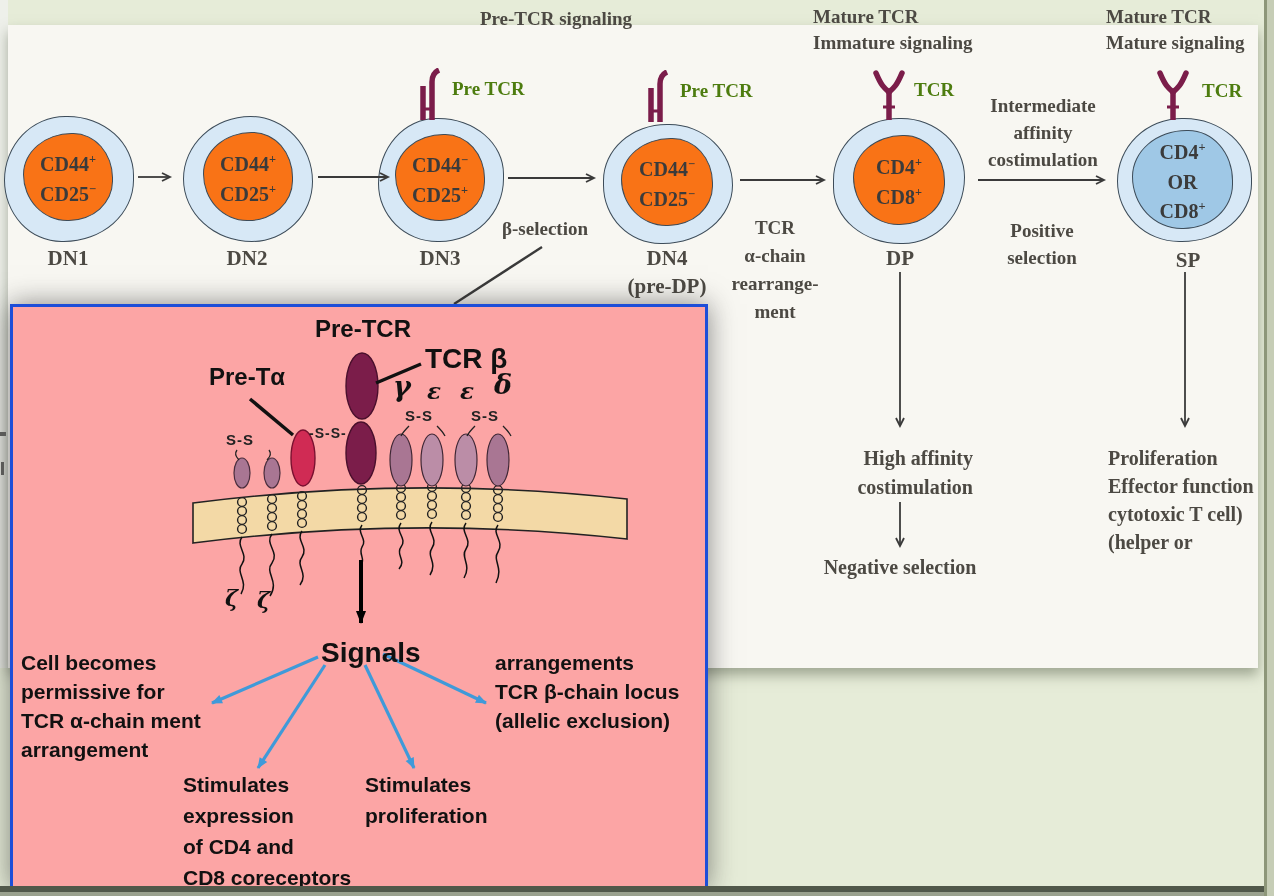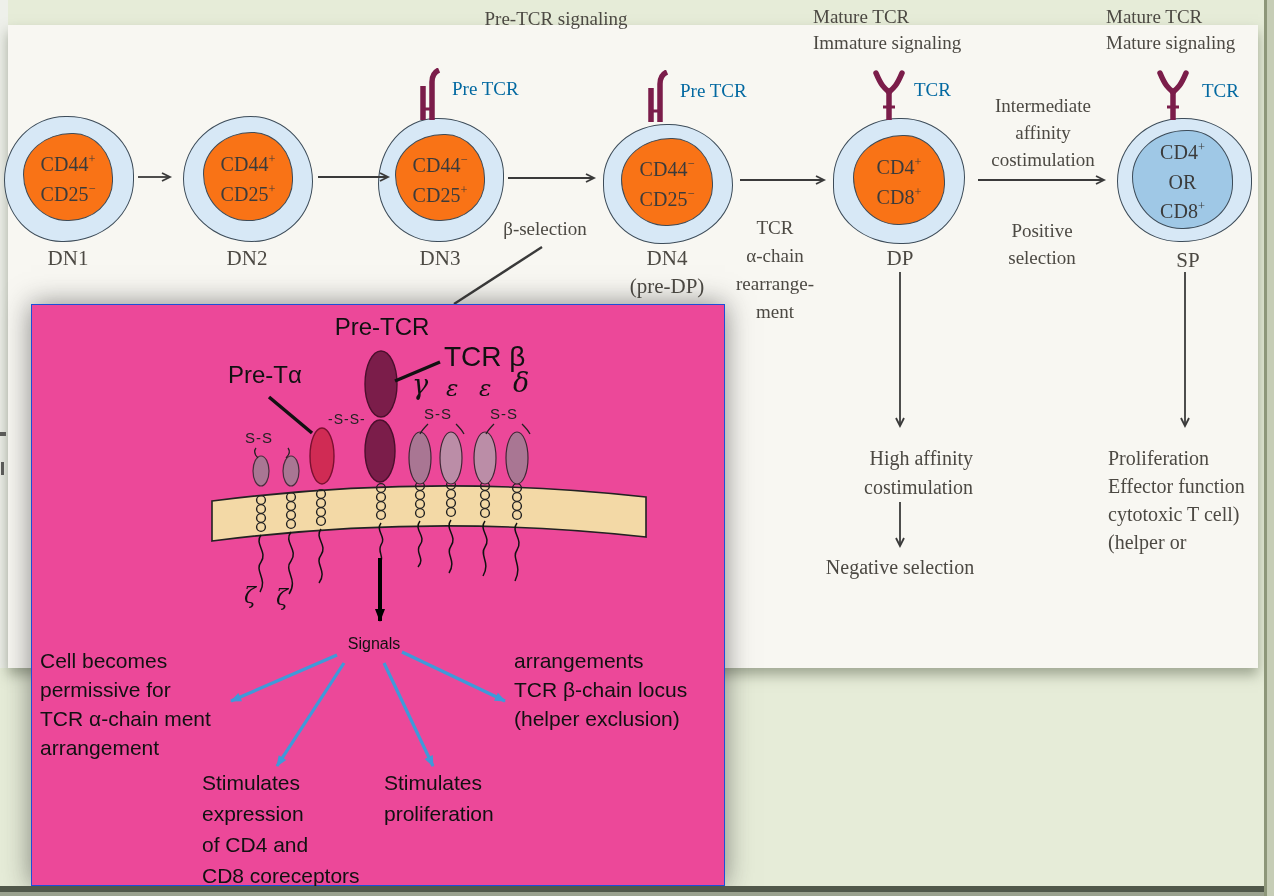--- a/index.html
+++ b/index.html
@@ -1,45 +1,45 @@
 <!DOCTYPE html>
 <html><head>
 <meta charset="utf-8">
 <style>
   html,body{margin:0;padding:0;}
   #stage{position:relative;width:1274px;height:896px;background:#e6ecd8;overflow:hidden;
-         font-family:"Liberation Sans",sans-serif;}
+         font-family:"Liberation Sans",sans-serif;font-weight:bold;}
   .abs{position:absolute;}
   .serif{font-family:"Liberation Serif",serif;color:#4c4943;}
 
   
   #main-panel{left:8px;top:25px;width:1250px;height:643px;background:#f8f7f2;
               box-shadow:0 7px 12px rgba(90,100,78,.5);}
   #left-sliver{left:0;top:0;width:8px;height:668px;background:#eef0ea;}
-  #inset-box{left:10px;top:304px;width:692px;height:580px;background:#ec4899;
-             border:1px solid #1d4ed8;box-shadow:0 0 26px rgba(40,40,40,.55);z-index:3;margin-left:21px;}
+  #inset-box{left:10px;top:304px;width:692px;height:580px;background:#fca5a5;
+             border:3px solid #1d4ed8;box-shadow:0 0 26px rgba(40,40,40,.55);z-index:3;}
 
   
   #bottom-bar{left:0;top:886px;width:1274px;height:6px;background:#51584a;z-index:5;}
   #bottom-sliver{left:0;top:892px;width:1274px;height:4px;background:#9aa18e;z-index:5;}
   #right-line{left:1264px;top:0;width:3px;height:896px;background:#8d9679;z-index:5;}
   #right-edge{left:1267px;top:0;width:7px;height:896px;background:#c6cdb6;z-index:5;}
 
   
   .cell-outer{position:absolute;background:#d7e8f6;border:1.6px solid #3d4c59;
               border-radius:48% 52% 55% 45%/52% 48% 50% 50%;}
   .cell-inner{position:absolute;background:#f97316;border:1.4px solid #3d4c59;
               border-radius:55% 45% 50% 50%/48% 52% 46% 54%;
               display:flex;align-items:center;justify-content:center;}
   .markers{text-align:center;font-family:"Liberation Serif",serif;color:#3b3b3b;
            font-size:20px;line-height:25px;}
   .markers sup{font-size:62%;}
   .stage-label{font-family:"Liberation Serif",serif;color:#4c4943;font-size:21px;
                text-align:center;z-index:2;}
-  .rec-label{font-family:"Liberation Serif",serif;color:#0369a1;font-size:19px;z-index:2;}
+  .rec-label{font-family:"Liberation Serif",serif;color:#4d7c0f;font-size:19px;z-index:2;}
 
   .h19{font-size:19px;line-height:26px;}
   .center{text-align:center;}
   .flowtext{z-index:2;}
 
   
   .ins-block{font-size:21px;color:#111;z-index:4;}
   .ins-small{font-size:15px;color:#222;letter-spacing:1px;z-index:4;}
   .greek{font-family:"DejaVu Serif",serif;font-style:italic;color:#111;z-index:4;}
   svg{display:block;}
@@ -324,29 +324,29 @@
 
     <div class="abs ins-block center" style="left:270px;top:8px;width:160px;font-size:24px;">Pre-TCR</div>
     <div class="abs ins-block" style="left:196px;top:56px;font-size:24px;">Pre-Tα</div>
     <div class="abs ins-block" style="left:412px;top:36px;font-size:28px;">TCR β</div>
 
     <span class="abs greek" style="left:380px;top:64px;font-size:27px;">γ</span>
     <span class="abs greek" style="left:414px;top:70px;font-size:23px;">ε</span>
     <span class="abs greek" style="left:447px;top:70px;font-size:23px;">ε</span>
     <span class="abs greek" style="left:481px;top:62px;font-size:27px;">δ</span>
 
-    <span class="abs ins-small" style="left:296px;top:106px;font-size:14px;">-S-S-</span>
+    <span class="abs ins-small" style="left:296px;top:118px;font-size:14px;">-S-S-</span>
     <span class="abs ins-small" style="left:213px;top:124px;">S-S</span>
     <span class="abs ins-small" style="left:392px;top:100px;">S-S</span>
     <span class="abs ins-small" style="left:458px;top:100px;">S-S</span>
 
     <span class="abs greek" style="left:212px;top:278px;font-size:22px;">ζ</span>
     <span class="abs greek" style="left:244px;top:280px;font-size:22px;">ζ</span>
 
-    <div class="abs ins-block center" style="left:296px;top:330px;width:92px;font-size:16px;text-align:center;">Signals</div>
+    <div class="abs ins-block center" style="left:308px;top:330px;width:92px;font-size:28px;text-align:center;">Signals</div>
 
     <div class="abs ins-block" style="left:8px;top:341px;line-height:29px;">
       <div>Cell becomes</div>
       <div>permissive for</div>
       <div>TCR α-chain ment</div>
       <div>arrangement</div>
     </div>
 
     <div class="abs ins-block" style="left:170px;top:462px;line-height:31px;">
       <div>Stimulates</div>
@@ -356,21 +356,21 @@
     </div>
 
     <div class="abs ins-block" style="left:352px;top:462px;line-height:31px;">
       <div>Stimulates</div>
       <div>proliferation</div>
     </div>
 
     <div class="abs ins-block" style="left:482px;top:341px;line-height:29px;">
       <div>arrangements</div>
       <div>TCR β-chain locus</div>
-      <div>(helper exclusion)</div>
+      <div>(allelic exclusion)</div>
     </div>
   </div>
 
   <div class="abs" id="bottom-bar"></div>
   <div class="abs" id="bottom-sliver"></div>
   <div class="abs" id="right-line"></div>
   <div class="abs" id="right-edge"></div>
 </div>
 
 </body></html>

